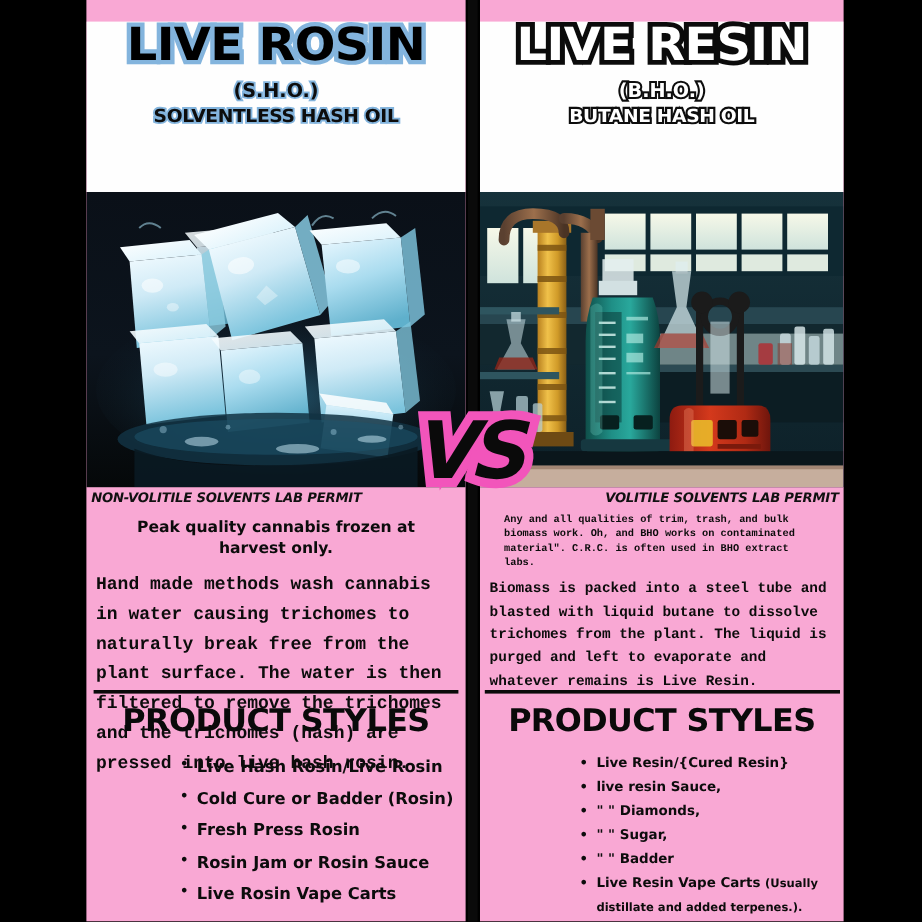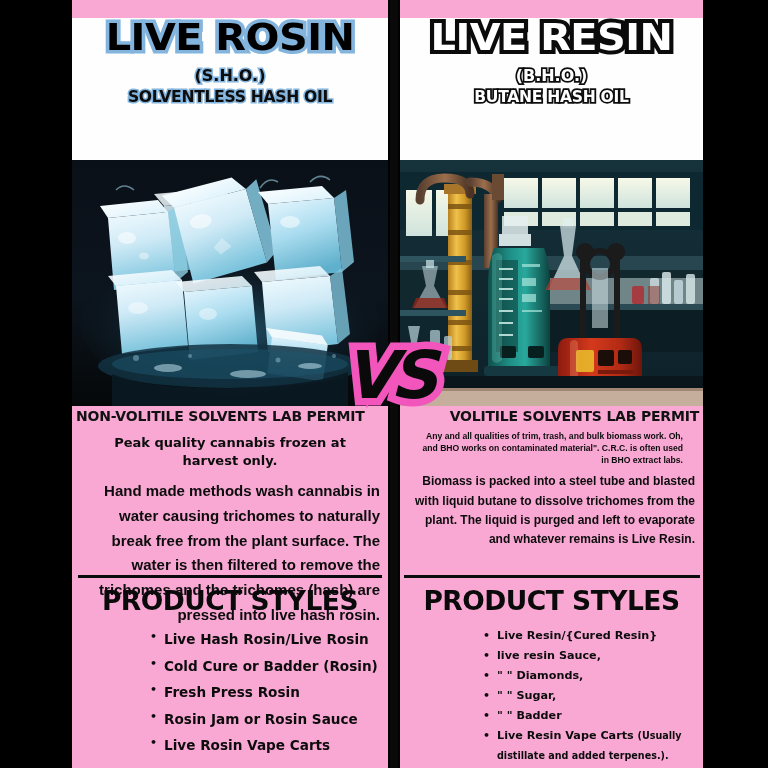--- a/index.html
+++ b/index.html
@@ -43,37 +43,37 @@
   #abbr-rosin,#sub-rosin{color:#0d0d0d;-webkit-text-stroke:3px #83b4dd;paint-order:stroke fill;}
   #abbr-resin,#sub-resin{color:#fff;-webkit-text-stroke:3.5px #0d0d0d;paint-order:stroke fill;}
 
   
   .image-band{position:relative;height:246px;overflow:hidden;}
   #image-ice{background:#06090f;}
   #image-lab{background:#10242c;}
   .art{position:absolute;inset:0;}
 
   .caption{
-    font-size:14px;font-weight:800;
+    font-size:11px;font-weight:800;font-style:italic;
     font-family:"DejaVu Sans",sans-serif;
     letter-spacing:-0.2px;color:#111;padding:2px 4px 0 4px;
     white-space:nowrap;
   }
   #caption-left{text-align:left;}
   #caption-right{text-align:right;}
 
   
   .body-zone{padding:2px 6px 0 6px;}
   .body-head{
     text-align:center;font-weight:800;color:#0c0c0c;
     font-family:"DejaVu Sans",sans-serif;
   }
   .body-text{
-    text-align:right;font-weight:700;color:#0c0c0c;
-    font-family:Liberation Sans, sans-serif;
+    text-align:left;font-weight:700;color:#0c0c0c;
+    font-family:Liberation Mono, monospace;
   }
   #lead-left{font-size:13px;line-height:1.35;margin:8px 10px 10px 10px;}
   #body-left{font-size:15px;line-height:1.65;margin:0 2px;}
   #lead-right{font-size:8.6px;line-height:1.4;margin:4px 14px 6px 14px;font-weight:700;}
   #body-right{font-size:12px;line-height:1.62;margin:0 2px;}
 
   
   .hrule{position:absolute;height:3px;background:#0a0a0a;}
   #rule-left{left:78px;width:304px;top:575px;}
   #rule-right{left:404px;width:296px;top:575px;}

